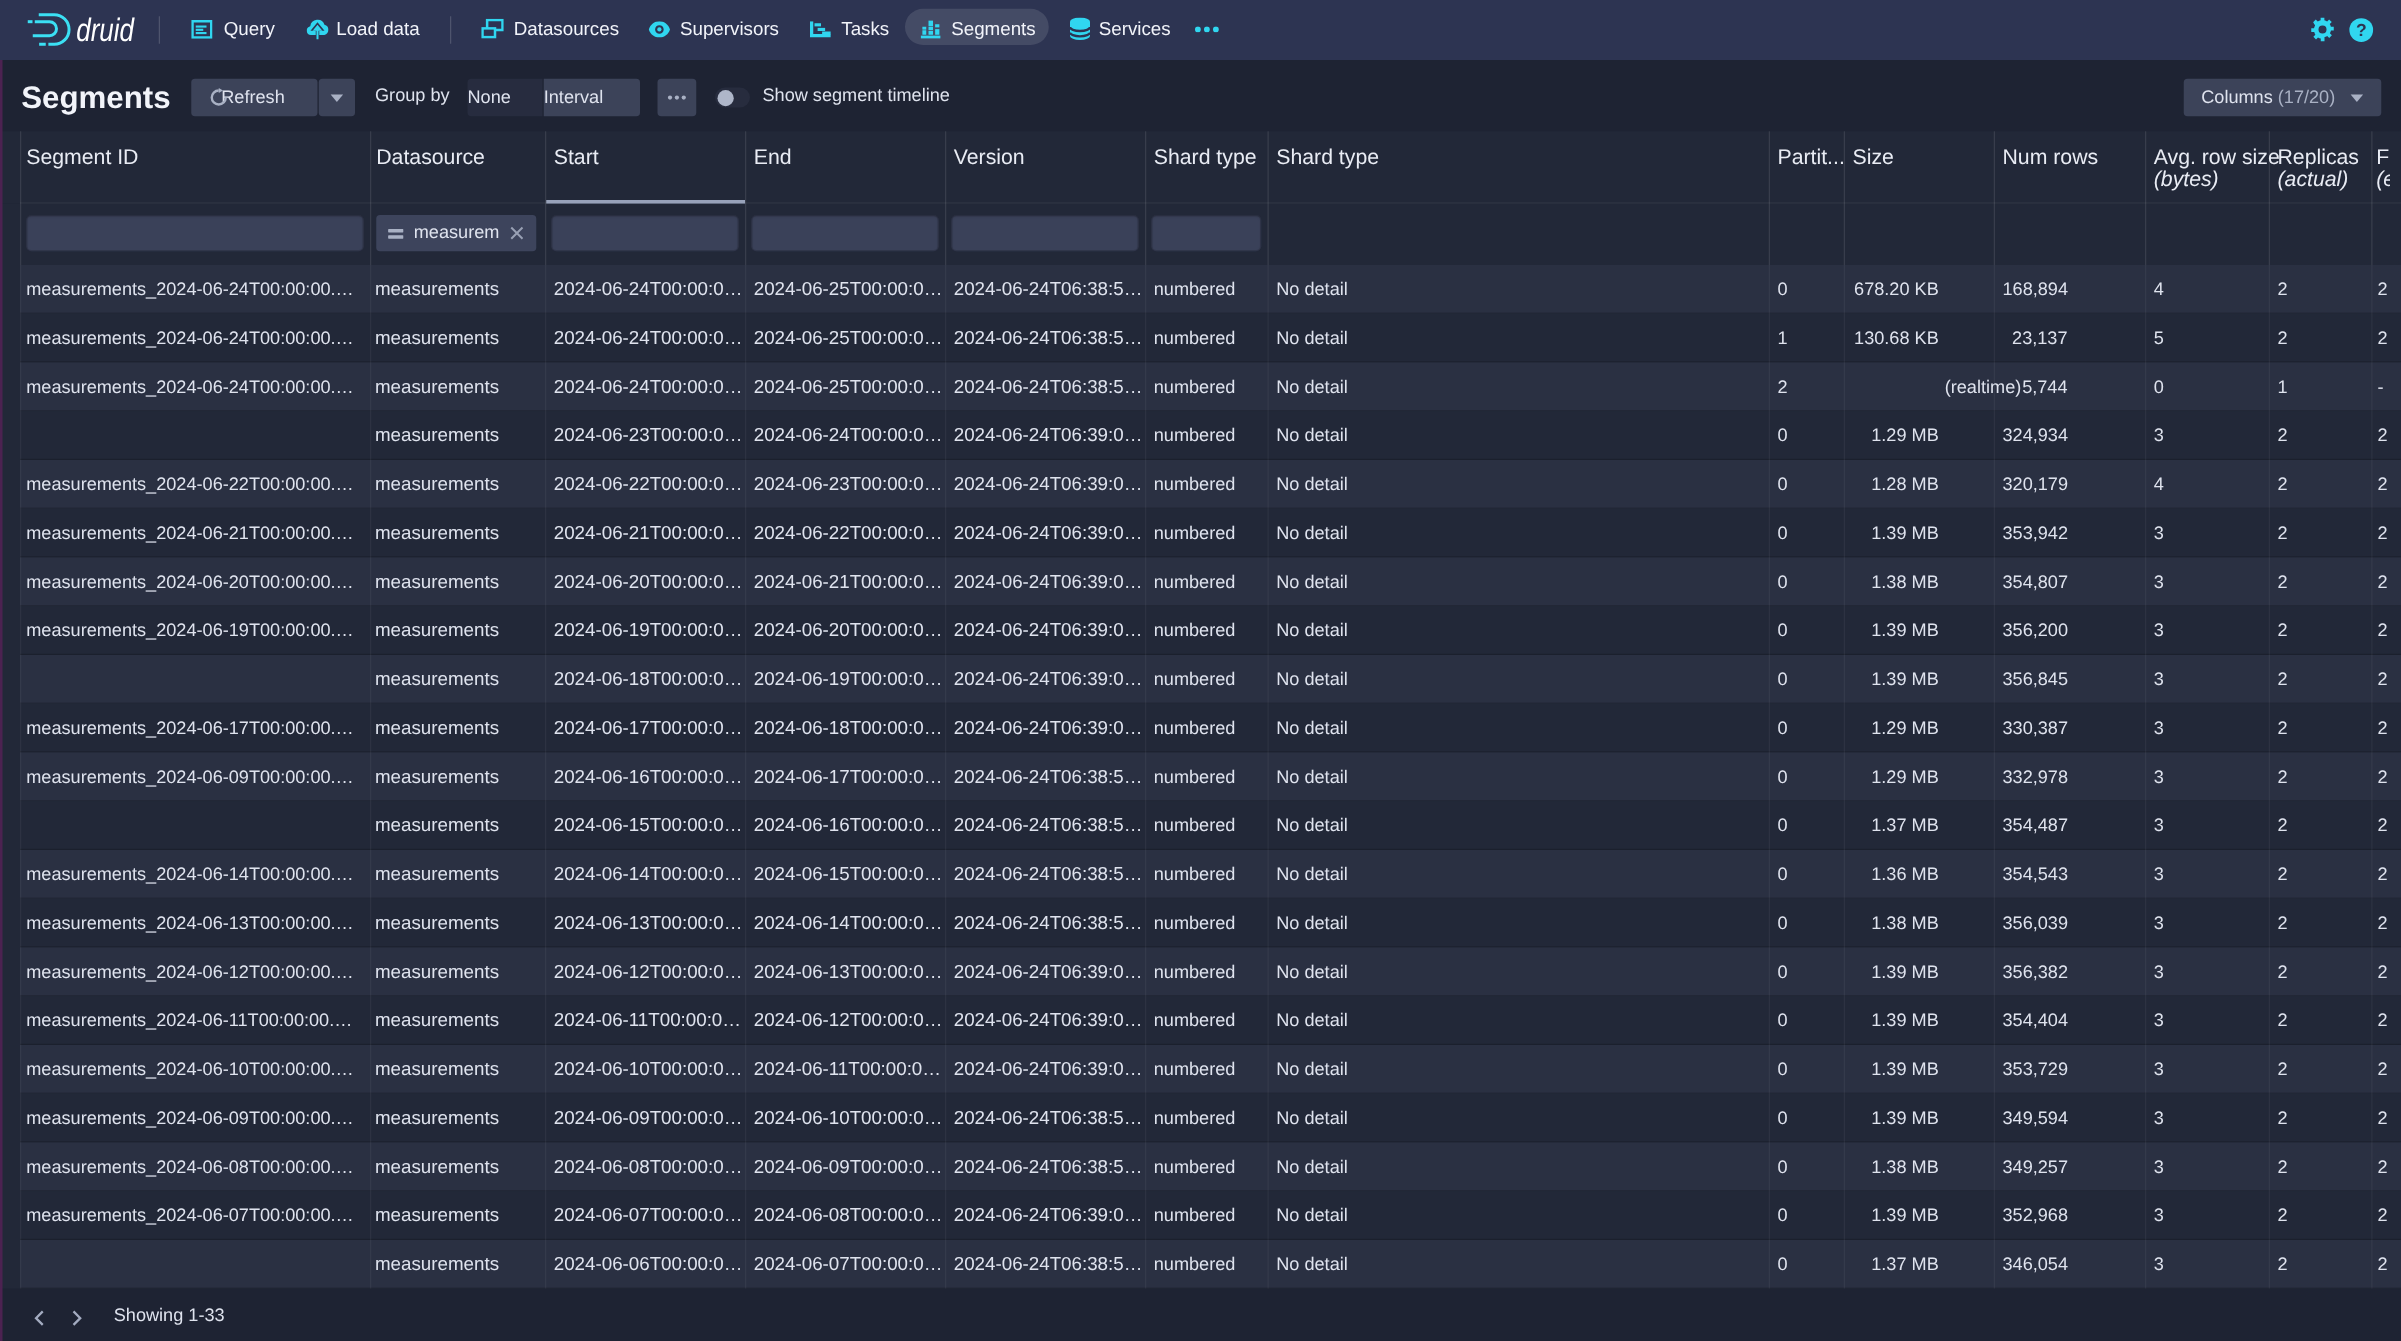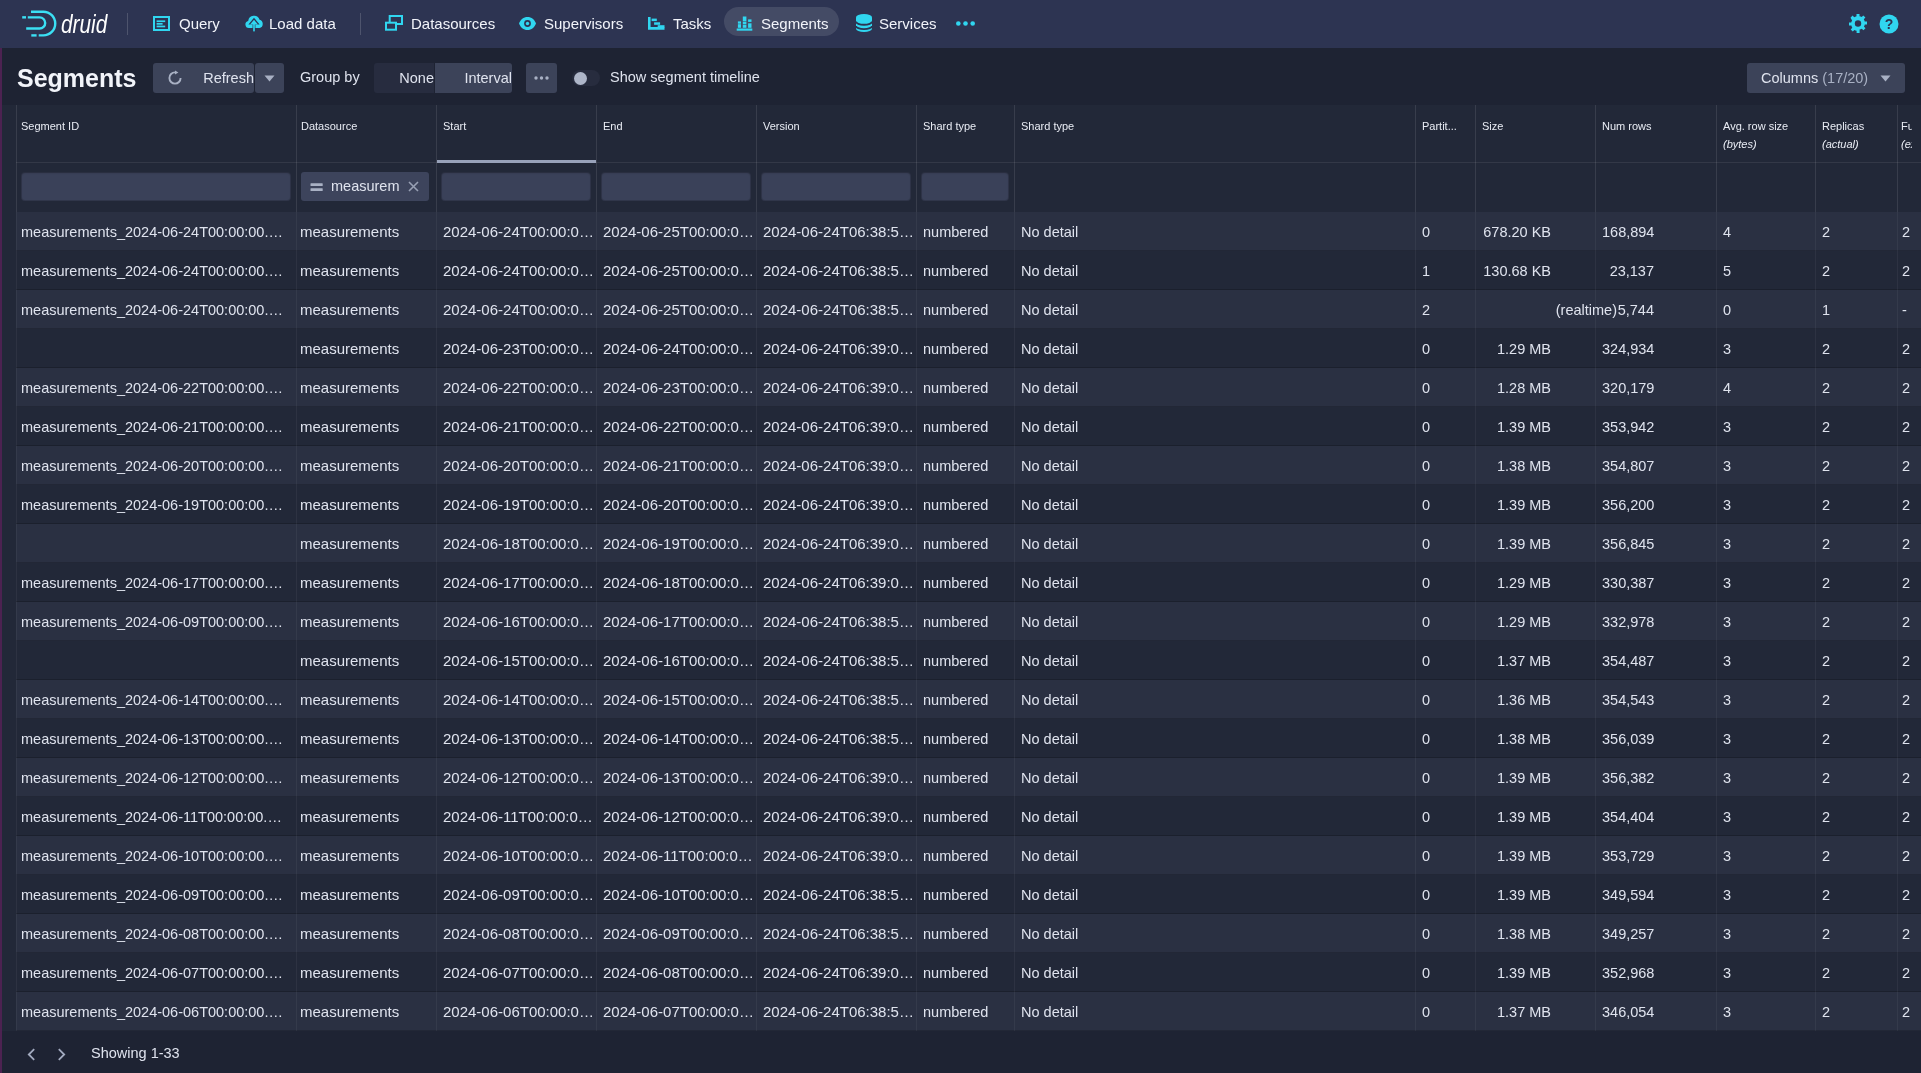--- a/index.html
+++ b/index.html
@@ -8,26 +8,26 @@
 #nav { position:absolute; left:0; top:0; width:1921px; height:48px; background:#2d3452; box-shadow:0 1px 0 rgba(0,0,0,0.45), 0 2px 2px rgba(0,0,0,0.25); }
 .navitem { position:absolute; top:0; height:48px; line-height:48px; color:#f2f4fa;
   font-size:15px; white-space:nowrap; }
 .navdiv { position:absolute; top:13px; width:1px; height:22px; background:rgba(255,255,255,0.16); }
 #pill { position:absolute; left:724px; top:7px; width:115px; height:29px; border-radius:15px;
   background:rgba(255,255,255,0.115); }
 
 #toolbar { position:absolute; left:0; top:48px; width:1921px; height:57px; background:#1e2333; }
 #title { position:absolute; left:17px; top:64px; font-size:25px; font-weight:bold; color:#f2f4fa; }
 .btn { position:absolute; top:63px; height:30px; background:#3c4359; border-radius:3px;
-  color:#dfe3ee; font-size:14.5px; line-height:30px; text-align:right; }
+  color:#dfe3ee; font-size:14.5px; line-height:30px; text-align:left; }
 
 #thead { position:absolute; left:0; top:105px; width:1921px; height:58px; background:#222838; }
 #tfilter { position:absolute; left:0; top:163px; width:1921px; height:49px; background:#222838; }
 #tbody { position:absolute; left:0; top:212px; width:1921px; height:819px; background:#222838; }
-.hcell { position:absolute; top:12px; color:#e9ecf4; font-size:11px; line-height:18px; white-space:pre; }
+.hcell { position:absolute; top:12px; color:#e9ecf4; font-size:17px; line-height:18px; white-space:pre; }
 .row { position:absolute; left:0; width:1990px; height:39px; border-bottom:1px solid rgba(0,0,0,0.18); }
 .row.odd { background:#2a3042; }
 .cell { position:absolute; top:0; height:39px; line-height:40px; font-size:14.5px; color:#dfe3ee;
   white-space:nowrap; overflow:hidden; }
 .vh { position:absolute; top:105px; width:1px; height:107px; background:rgba(255,255,255,0.10); }
 .vb { position:absolute; top:212px; width:1px; height:819px; background:rgba(255,255,255,0.05); }
 .finput { position:absolute; top:172px; height:29px; border-radius:4px; background:#3a4159;
   box-shadow: inset 0 0 0 1px rgba(0,0,0,0.15), inset 0 1px 2px rgba(0,0,0,0.2); }
 
 #footer { position:absolute; left:0; top:1031px; width:1921px; height:42px; background:#1e2333; }
@@ -483,21 +483,20 @@
       <span class="cell" style="left:923px;width:90px">numbered</span>
       <span class="cell" style="left:1021px;width:393px">No detail</span>
       <span class="cell" style="left:1422px;width:52px">0</span>
       <span class="cell" style="left:1482px;width:112px"><span class="num" style="width:69px">1.39 MB</span></span>
       <span class="cell" style="left:1602px;width:113px"><span class="num" style="width:52px">352,968</span></span>
       <span class="cell" style="left:1723px;width:91px">3</span>
       <span class="cell" style="left:1822px;width:74px">2</span>
       <span class="cell" style="left:1902px;width:85px">2</span>
     </div>
 <div class="row odd" style="top:780px">
-      <span class="cell" style="left:21px;width:267px">measurements_2024-06-06T00:00:00.…</span>
       <span class="cell" style="left:300px;width:135px;font-size:15px">measurements</span>
       <span class="cell" style="left:443px;width:152px;font-size:15px">2024-06-06T00:00:0…</span>
       <span class="cell" style="left:603px;width:152px;font-size:15px">2024-06-07T00:00:0…</span>
       <span class="cell" style="left:763px;width:152px;font-size:15px">2024-06-24T06:38:5…</span>
       <span class="cell" style="left:923px;width:90px">numbered</span>
       <span class="cell" style="left:1021px;width:393px">No detail</span>
       <span class="cell" style="left:1422px;width:52px">0</span>
       <span class="cell" style="left:1482px;width:112px"><span class="num" style="width:69px">1.37 MB</span></span>
       <span class="cell" style="left:1602px;width:113px"><span class="num" style="width:52px">346,054</span></span>
       <span class="cell" style="left:1723px;width:91px">3</span>

